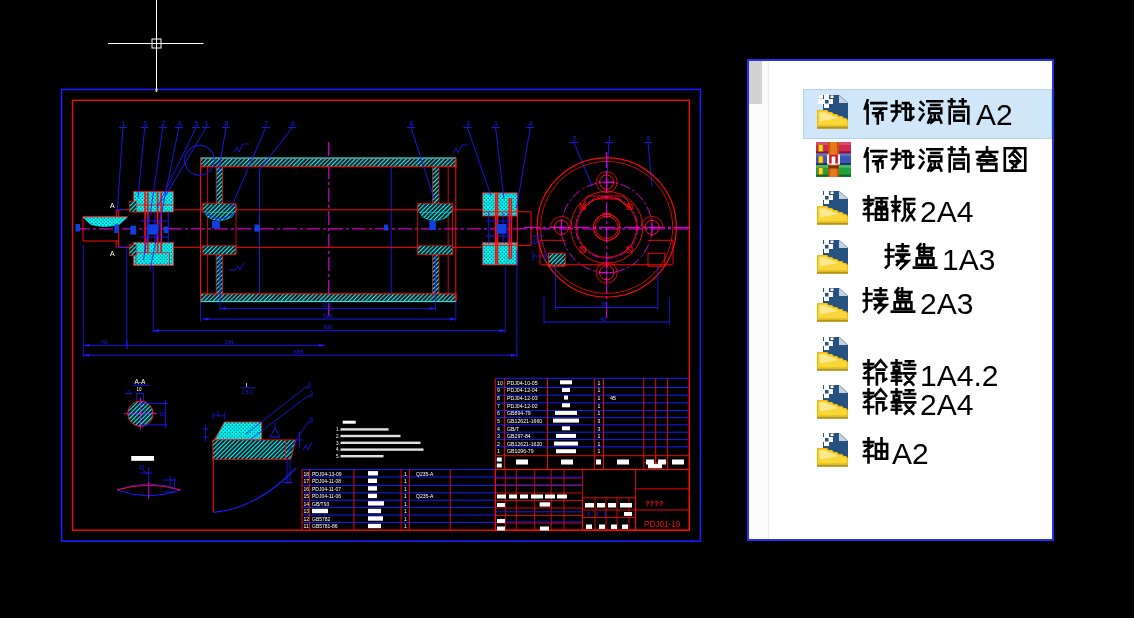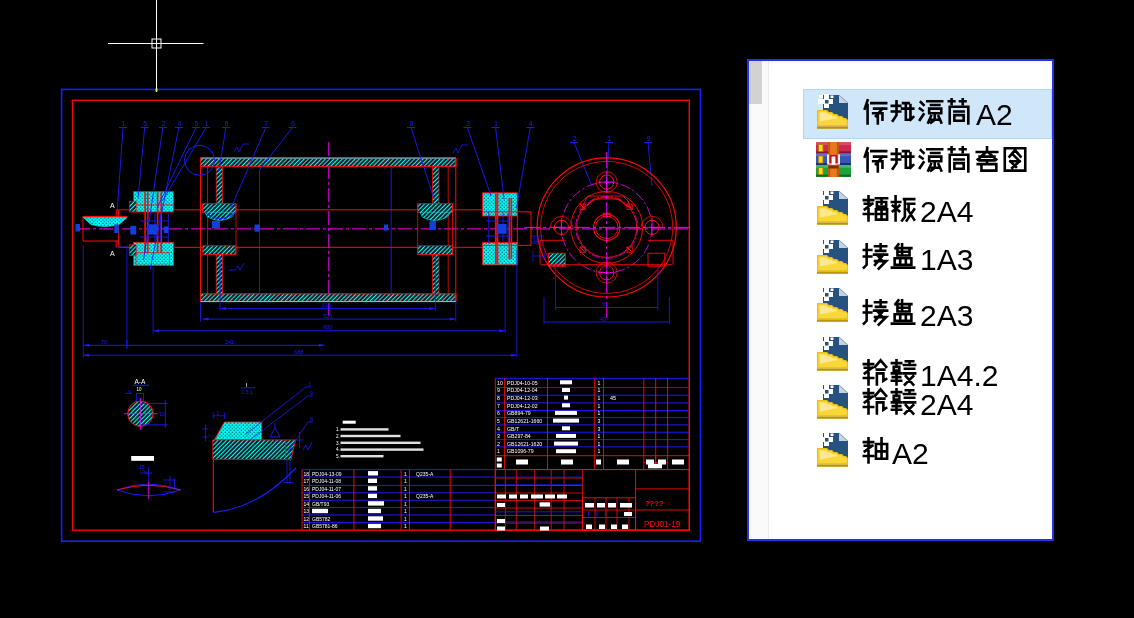--- a/index.html
+++ b/index.html
@@ -721,21 +721,21 @@
 <rect x="10" y="7" width="3.5" height="3.5" fill="#27517f"></rect>
 <rect x="4" y="2" width="4" height="3" fill="#fff"></rect>
 <rect x="15.5" y="2.5" width="3" height="2.5" fill="#fff"></rect>
 <path d="M2 17 H12 L14 19 H17 L19 21 H22 L24 23 H27 L29 25 H31 L33 27 V33.5 H2 Z" fill="#edbd11"></path>
 <path d="M3.3 18.3 H11.5 L13.5 20.3 H16.5 L18.5 22.3 H21.5 L23.5 24.3 H26.5 L28.5 26.3 H30.5 L31.8 27.5 V32.2 H3.3 Z" fill="#f9d73a"></path>
 <path d="M4.5 19.5 H11 L13 21.5 H16 L18 23.5 H21 L22.5 25 L5 28.5 Z" fill="#fce890"></path>
 <rect x="2" y="33.5" width="31" height="2.3" fill="#b8940a"></rect>
 </svg>
   </div>
 
-<div style="position:absolute;left:862px;top:238.2px;width:200px;height:42px">
+<div style="position:absolute;left:884px;top:238.2px;width:200px;height:42px">
     <svg width="220" height="42" style="overflow:visible;display:block">
       <g transform="translate(0,4.5) scale(0.93)">
         <use href="#g-jie"></use>
       </g>
       <g transform="translate(28,4.5) scale(0.93)">
         <use href="#g-pan"></use>
       </g>
       <text x="58" y="32" font-size="30" fill="#000">1A3</text>
     </svg>
   </div>
@@ -750,21 +750,21 @@
 <rect x="10" y="7" width="3.5" height="3.5" fill="#27517f"></rect>
 <rect x="4" y="2" width="4" height="3" fill="#fff"></rect>
 <rect x="15.5" y="2.5" width="3" height="2.5" fill="#fff"></rect>
 <path d="M2 17 H12 L14 19 H17 L19 21 H22 L24 23 H27 L29 25 H31 L33 27 V33.5 H2 Z" fill="#edbd11"></path>
 <path d="M3.3 18.3 H11.5 L13.5 20.3 H16.5 L18.5 22.3 H21.5 L23.5 24.3 H26.5 L28.5 26.3 H30.5 L31.8 27.5 V32.2 H3.3 Z" fill="#f9d73a"></path>
 <path d="M4.5 19.5 H11 L13 21.5 H16 L18 23.5 H21 L22.5 25 L5 28.5 Z" fill="#fce890"></path>
 <rect x="2" y="33.5" width="31" height="2.3" fill="#b8940a"></rect>
 </svg>
   </div>
 
-<div style="position:absolute;left:862px;top:294px;width:200px;height:42px">
+<div style="position:absolute;left:862px;top:282px;width:200px;height:42px">
     <svg width="220" height="42" style="overflow:visible;display:block">
       <g transform="translate(0,4.5) scale(0.93)">
         <use href="#g-jie"></use>
       </g>
       <g transform="translate(28,4.5) scale(0.93)">
         <use href="#g-pan"></use>
       </g>
       <text x="58" y="32" font-size="30" fill="#000">2A3</text>
     </svg>
   </div>

